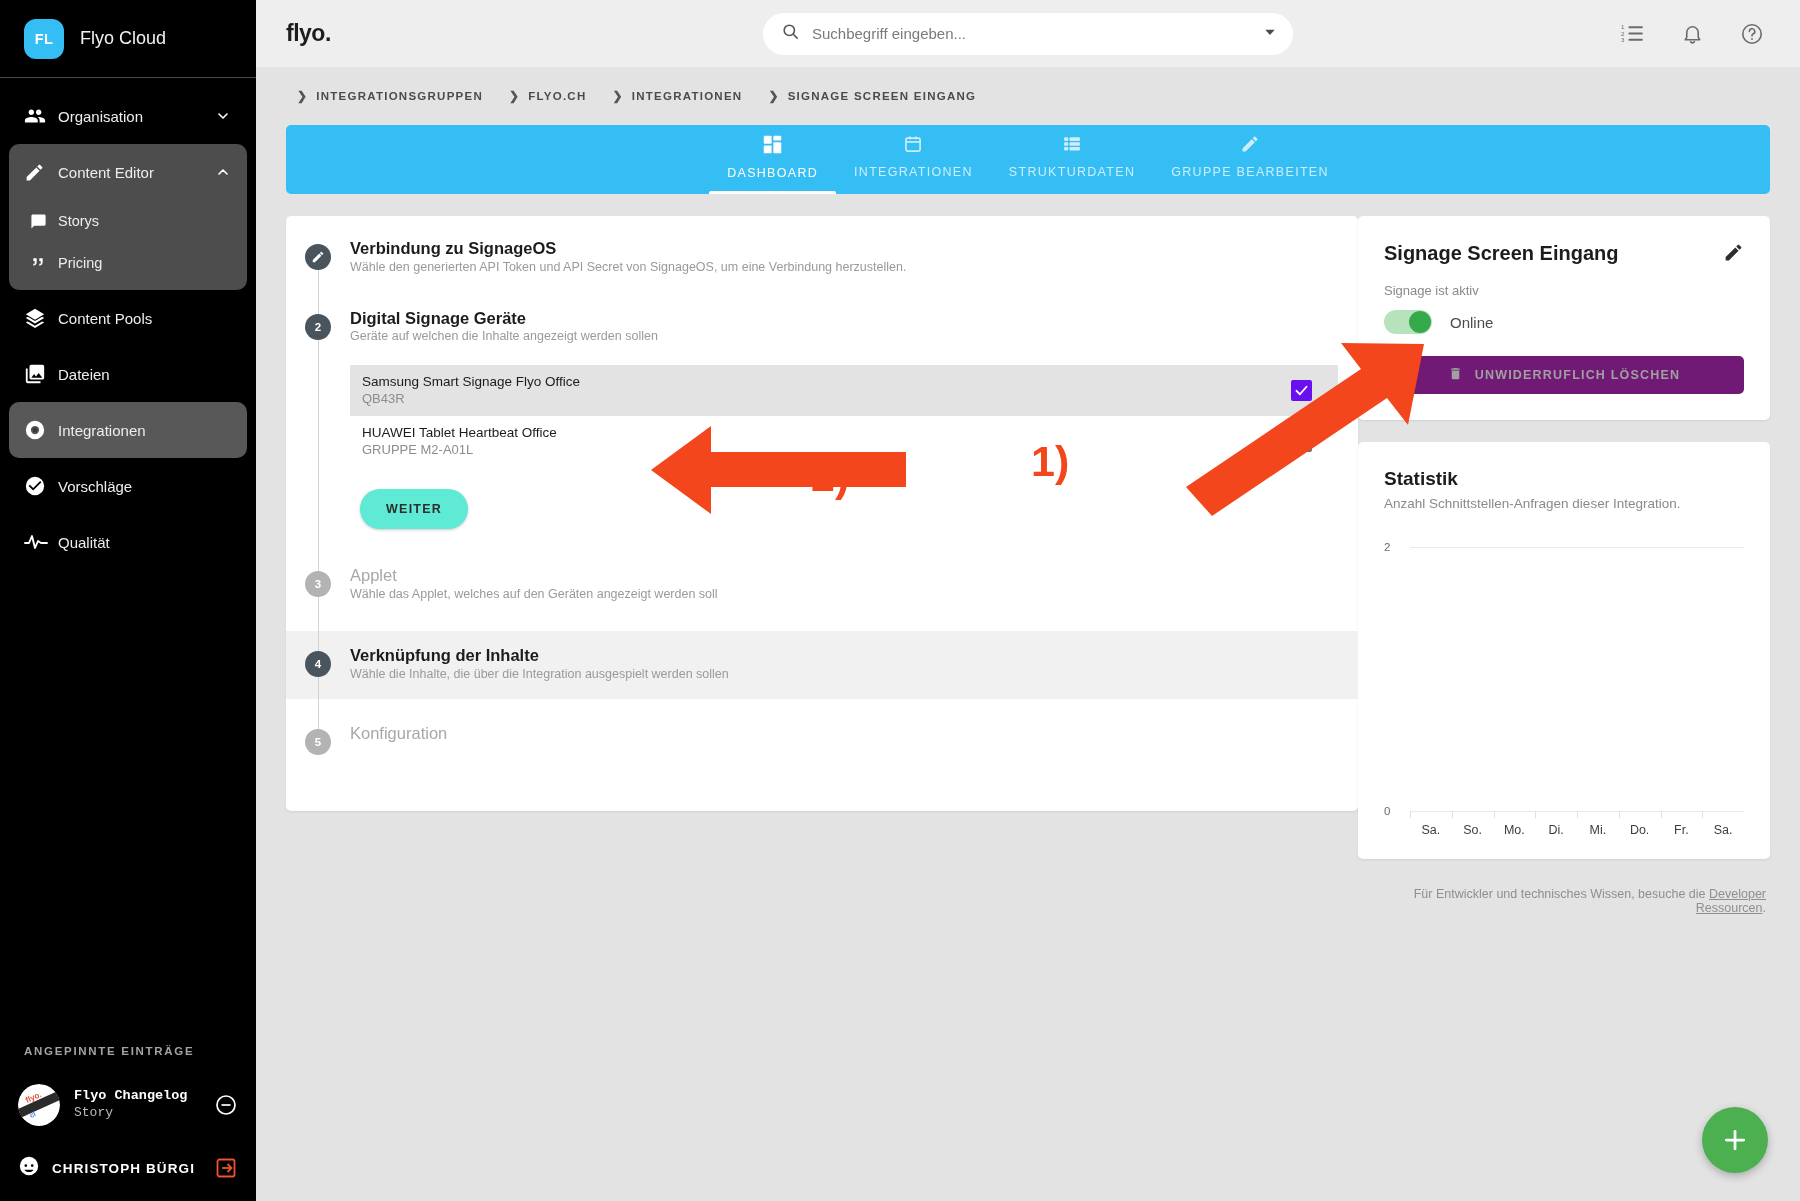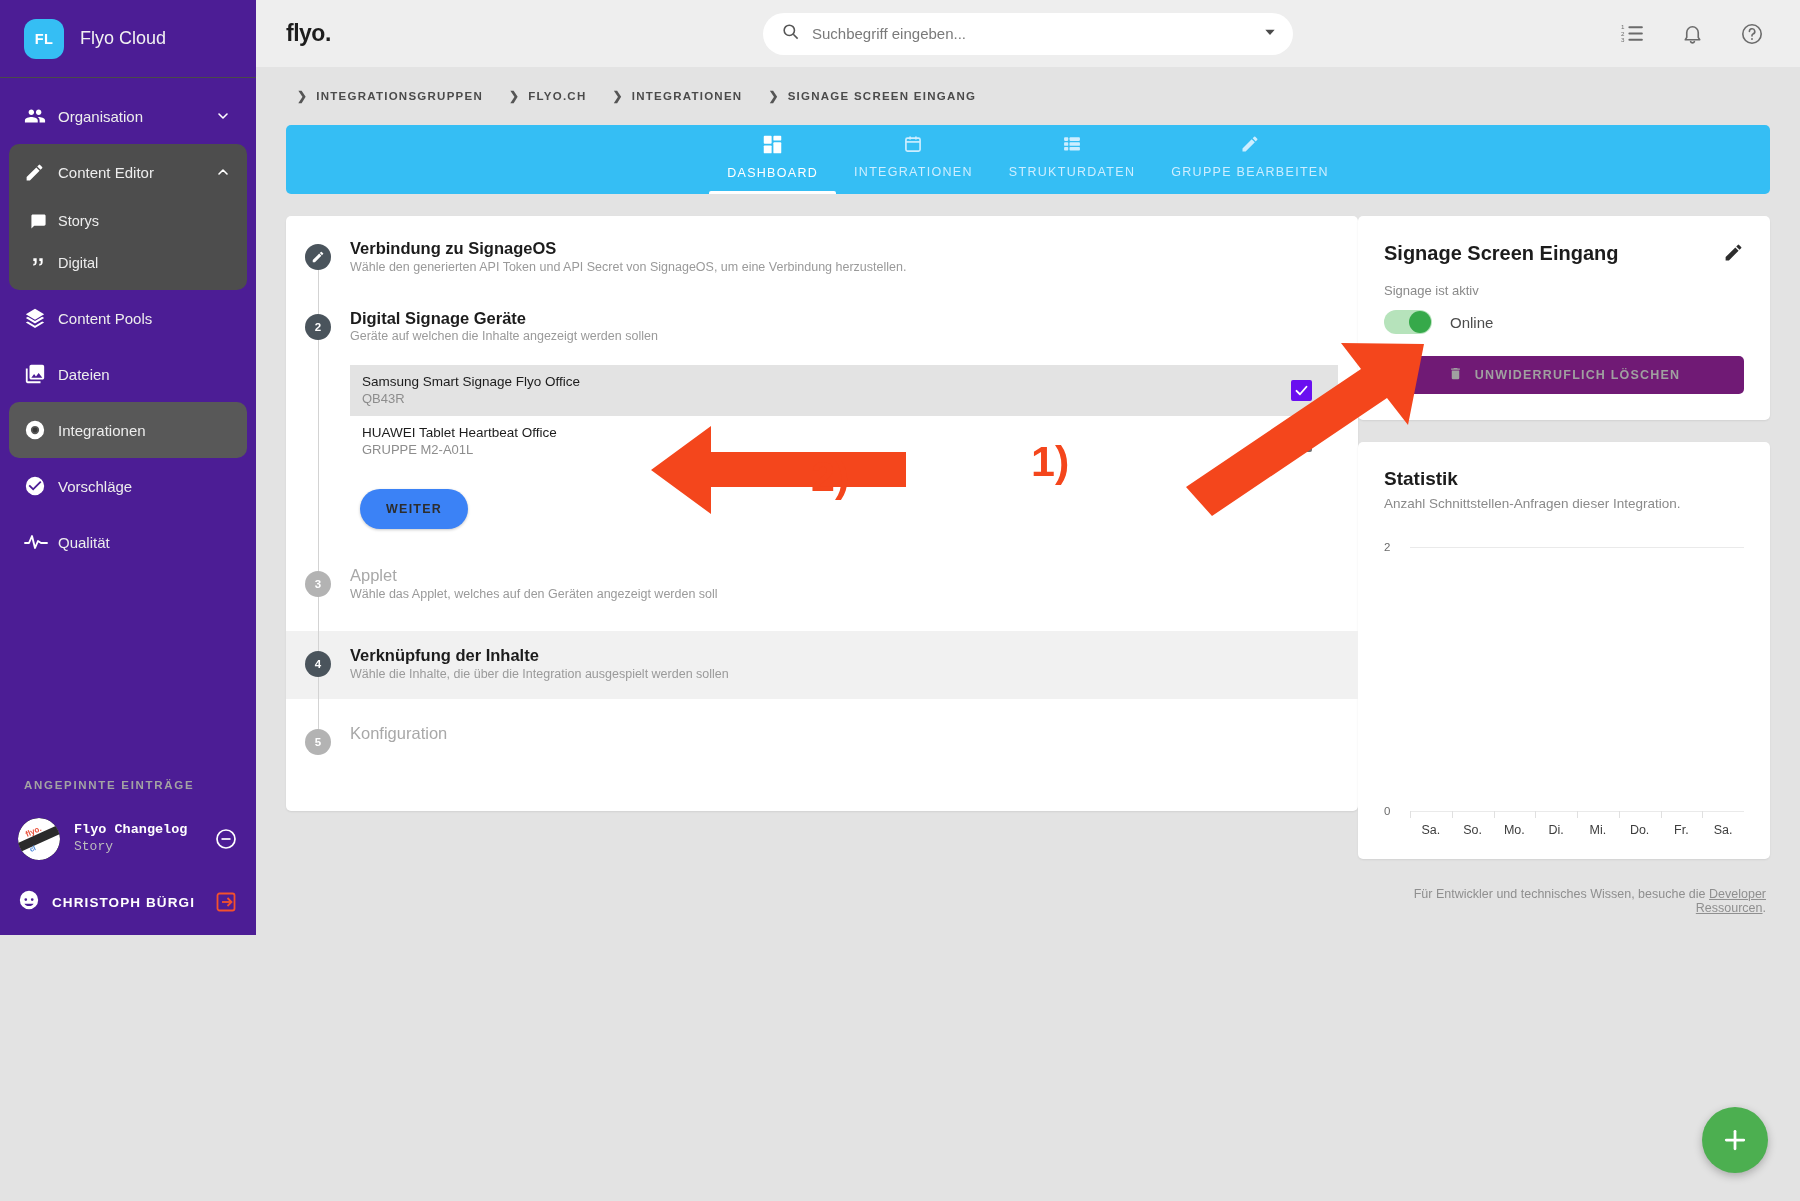--- a/index.html
+++ b/index.html
@@ -6,22 +6,22 @@
   html, body {
     width: 1800px; height: 1201px;
     font-family: "Liberation Sans", sans-serif;
     background: #e3e3e3;
     overflow: hidden;
   }
   .app { position: relative; width: 1800px; height: 1201px; display: flex; }
 
   
   .sidebar {
-    width: 256px; height: 935px;
-    background: #4c1d95;
+    width: 256px; height: 1201px;
+    background: #000000;
     color: #fff;
     display: flex; flex-direction: column;
     flex: 0 0 256px;
     position: relative;
     z-index: 5;
   }
   .sb-brand {
     height: 78px; display: flex; align-items: center; gap: 16px;
     padding: 0 24px;
     border-bottom: 1px solid #4a4a4a;
@@ -177,21 +177,21 @@
   .device-model { font-size: 13px; color: #8d8d8d; }
   .cbox {
     width: 21px; height: 21px; flex: 0 0 21px;
     border: 2px solid #6f6f6f; border-radius: 2px; background: transparent;
     display: flex; align-items: center; justify-content: center;
   }
   .cbox.checked { background: #6a0ff0; border-color: #6a0ff0; }
 
   .btn-weiter {
     margin: 22px 0 0 10px;
-    background: #3b82f6; border: 0; border-radius: 22px;
+    background: #5eead4; border: 0; border-radius: 22px;
     height: 40px; padding: 0 26px;
     font-size: 12.5px; font-weight: 700; letter-spacing: 1.25px; color: #2d2d2d;
     box-shadow: 0 1px 3px rgba(0,0,0,.22); cursor: pointer;
     font-family: "Liberation Sans", sans-serif;
   }
 
   
   .panel { padding: 26px 26px 26px 26px; margin-bottom: 22px; }
   .panel-head { display: flex; align-items: flex-start; }
   .panel-title { font-size: 20px; font-weight: 700; color: #1c1c1c; flex: 1 1 auto; }
@@ -295,21 +295,21 @@
               </svg>
           </span>
           <span class="sb-label">Storys</span>
         </div>
         <div class="sb-sub">
           <span class="sb-ico">
             <svg width="16" height="16" viewBox="0 0 24 24" fill="#fff">
                 <path d="M5 5h5v6c0 3-2 5-5 5V13h2V9H5V5zm9 0h5v6c0 3-2 5-5 5V13h2V9h-2V5z"></path>
               </svg>
           </span>
-          <span class="sb-label">Digital</span>
+          <span class="sb-label">Pricing</span>
         </div>
       </div>
 
       <div class="sb-item">
         <span class="sb-ico">
           <svg width="22" height="22" viewBox="0 0 24 24" fill="#fff">
               <path d="M12 2 2 8l10 6 10-6-10-6zM2 12l10 6 10-6-2.2-1.3L12 15.4 4.2 10.7 2 12zm0 5 10 6 10-6-2.2-1.3L12 20.4 4.2 15.7 2 17z"></path>
             </svg>
         </span>
         <span class="sb-label">Content Pools</span>

